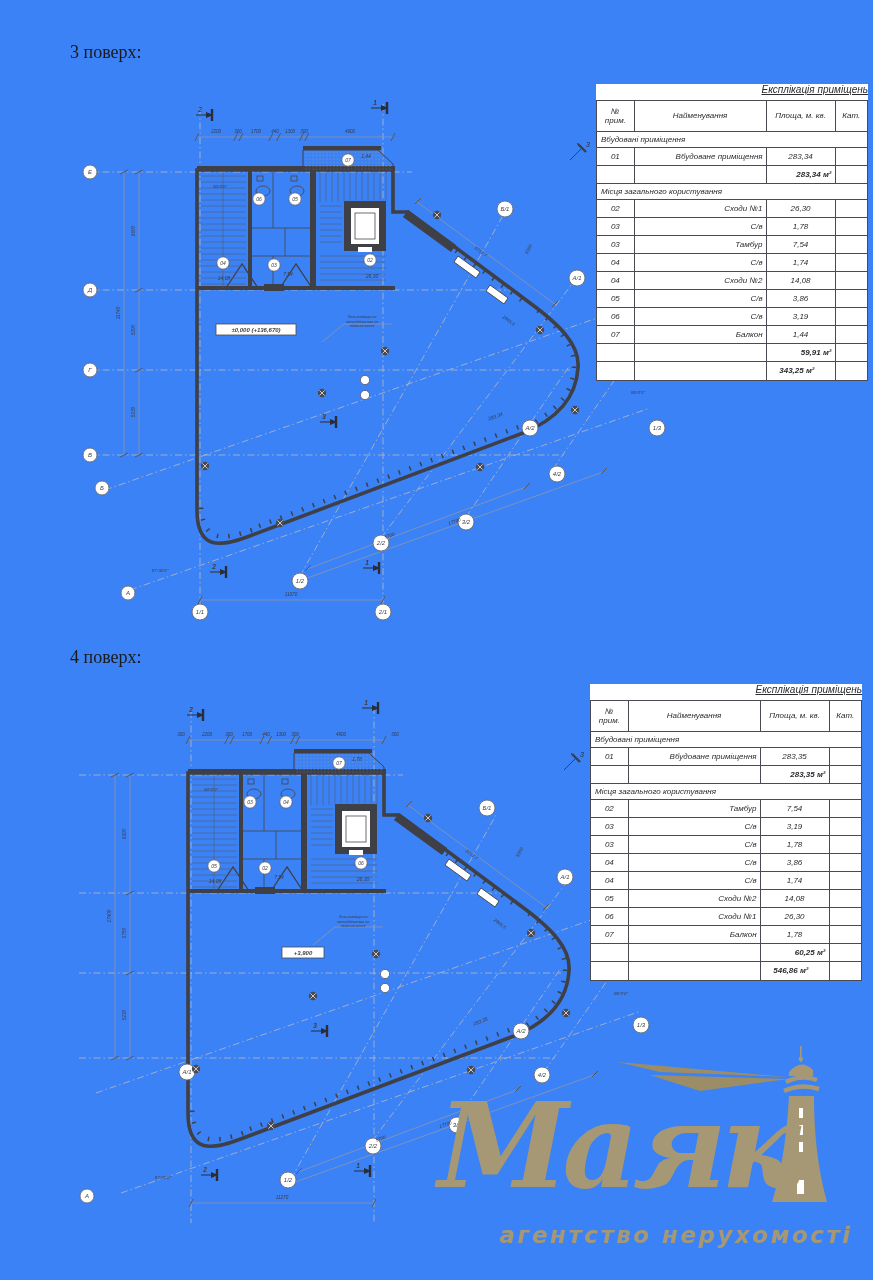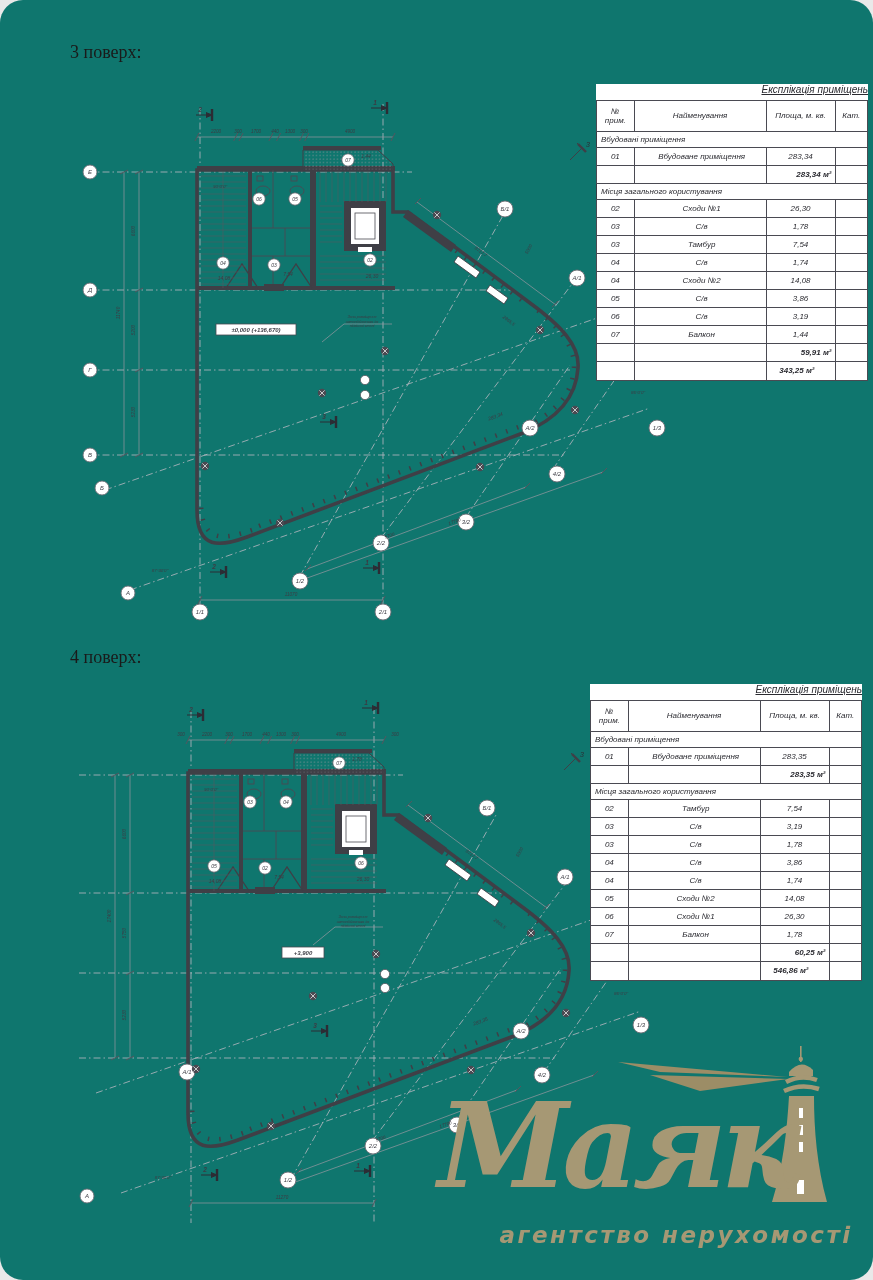--- a/index.html
+++ b/index.html
@@ -1,17 +1,17 @@
 <!DOCTYPE html>
 <html><head>
 <meta charset="utf-8">
 <style>
   html,body{margin:0;padding:0;background:#e9e9e9;}
-  .sheet{position:relative;width:873px;height:1280px;background:#0f766e;overflow:hidden;
-         font-family:"Liberation Sans",sans-serif;border-radius:23px;}
+  .sheet{position:relative;width:873px;height:1280px;background:#3b82f6;overflow:hidden;
+         font-family:"Liberation Sans",sans-serif;}
   .floor-label{position:absolute;font-family:"Liberation Serif",serif;font-size:18px;color:#1a1a1a;}
   #floor3{left:70px;top:42px;} #floor4{left:70px;top:647px;}
   svg.plansvg{position:absolute;overflow:visible;}
   svg.plansvg text{font-family:"Liberation Sans",sans-serif;font-style:italic;fill:#3c3c44;}
   .bub{fill:#fff;stroke:#6a6a72;stroke-width:0.9;}
   .bubt{font-size:6px;text-anchor:middle;fill:#33333b;}
   .dimt{font-size:4.6px;text-anchor:middle;fill:#55555e;}
   .areat{font-size:5px;text-anchor:middle;fill:#44444c;}
   .angt{font-size:4.4px;text-anchor:middle;fill:#55555e;}
   .roomc{fill:#fff;stroke:#5a5a62;stroke-width:0.8;}
@@ -21,21 +21,21 @@
   .flagt{font-size:6.5px;text-anchor:middle;fill:#2c2c34;font-weight:bold;}
   
   .expl{position:absolute;width:272px;background:#fff;}
   .expl .ttl{font-size:10px;font-style:italic;text-align:right;text-decoration:underline;
              color:#2a2a30;margin-bottom:5px;}
   .expl table{border-collapse:collapse;width:100%;font-size:8px;font-style:italic;color:#2a2a30;
               border:1.6px solid #3c3c44;}
   .expl th,.expl td{border:0.8px solid #4a4a52;padding:1px 3px;line-height:1.15;}
   .expl th{font-weight:normal;height:28px;text-align:center;}
   .expl td.c-num{width:34px;text-align:center;}
-  .expl td.c-name{width:146px;text-align:center;padding-left:6px;font-style:italic;}
+  .expl td.c-name{width:146px;text-align:right;padding-left:6px;font-style:italic;}
   .expl td.c-area{width:52px;text-align:center;}
   .expl td.c-cat{width:28px;}
   .expl tr.rw td{height:15px;}
   .expl tr.section td{font-weight:normal;height:13px;padding-left:4px;border-left:1.6px solid #3c3c44;}
   .expl tr.sub td{height:15px;font-weight:bold;}
   .expl tr.sub td.c-area{text-align:right;}
   .expl tr.total td{height:16px;font-weight:bold;border-top:1.6px solid #3c3c44;}
   .expl tr.total td.c-area{text-align:right;padding-right:20px;}
   #table1{left:596px;top:84px;} #table2{left:590px;top:684px;}
   .tflag{position:absolute;} #tflag1{left:566px;top:138px;} #tflag2{left:560px;top:748px;}

